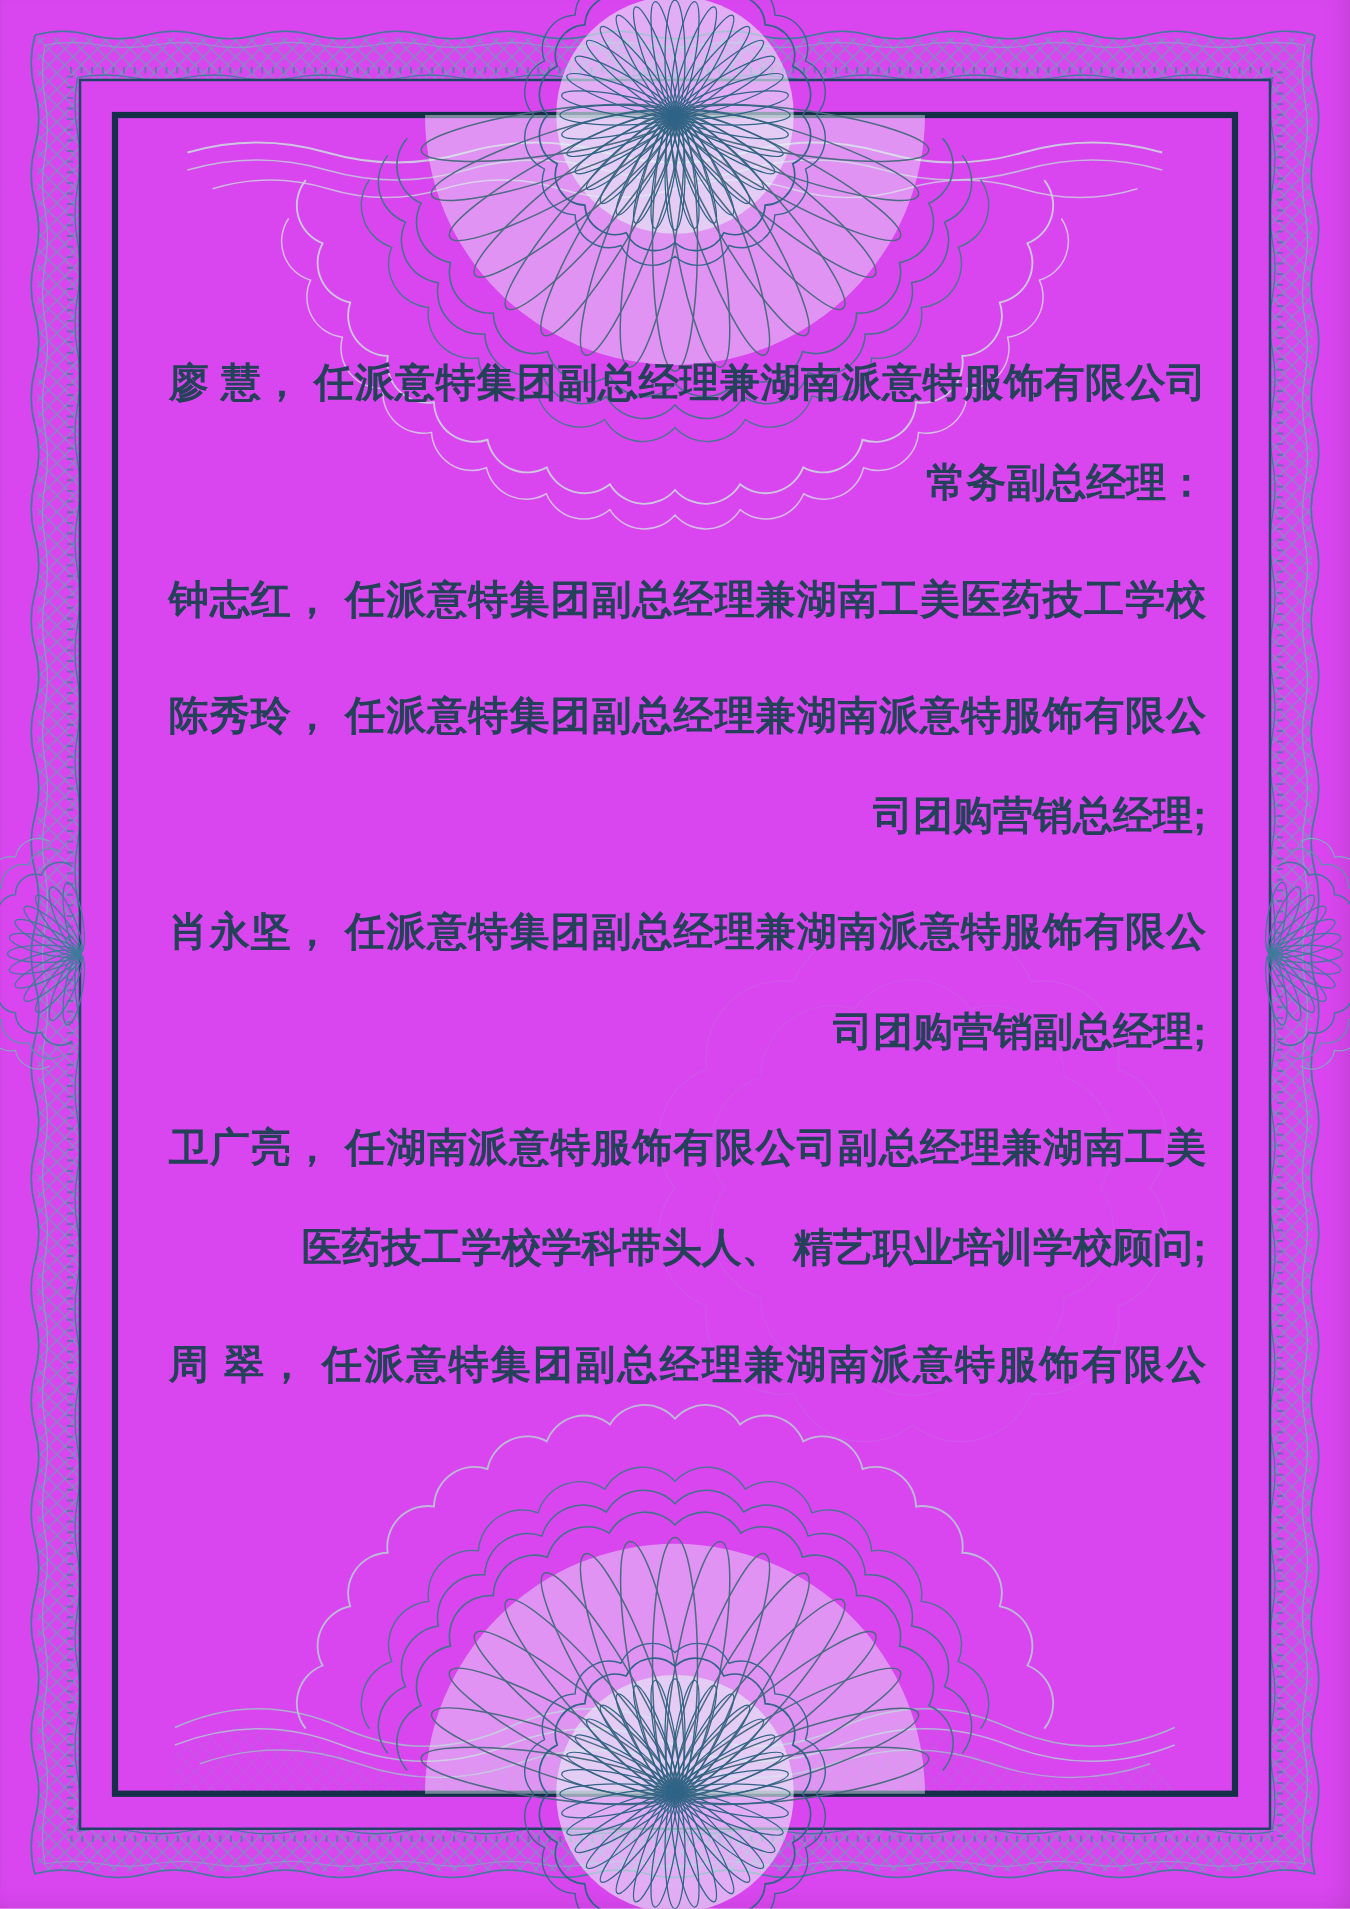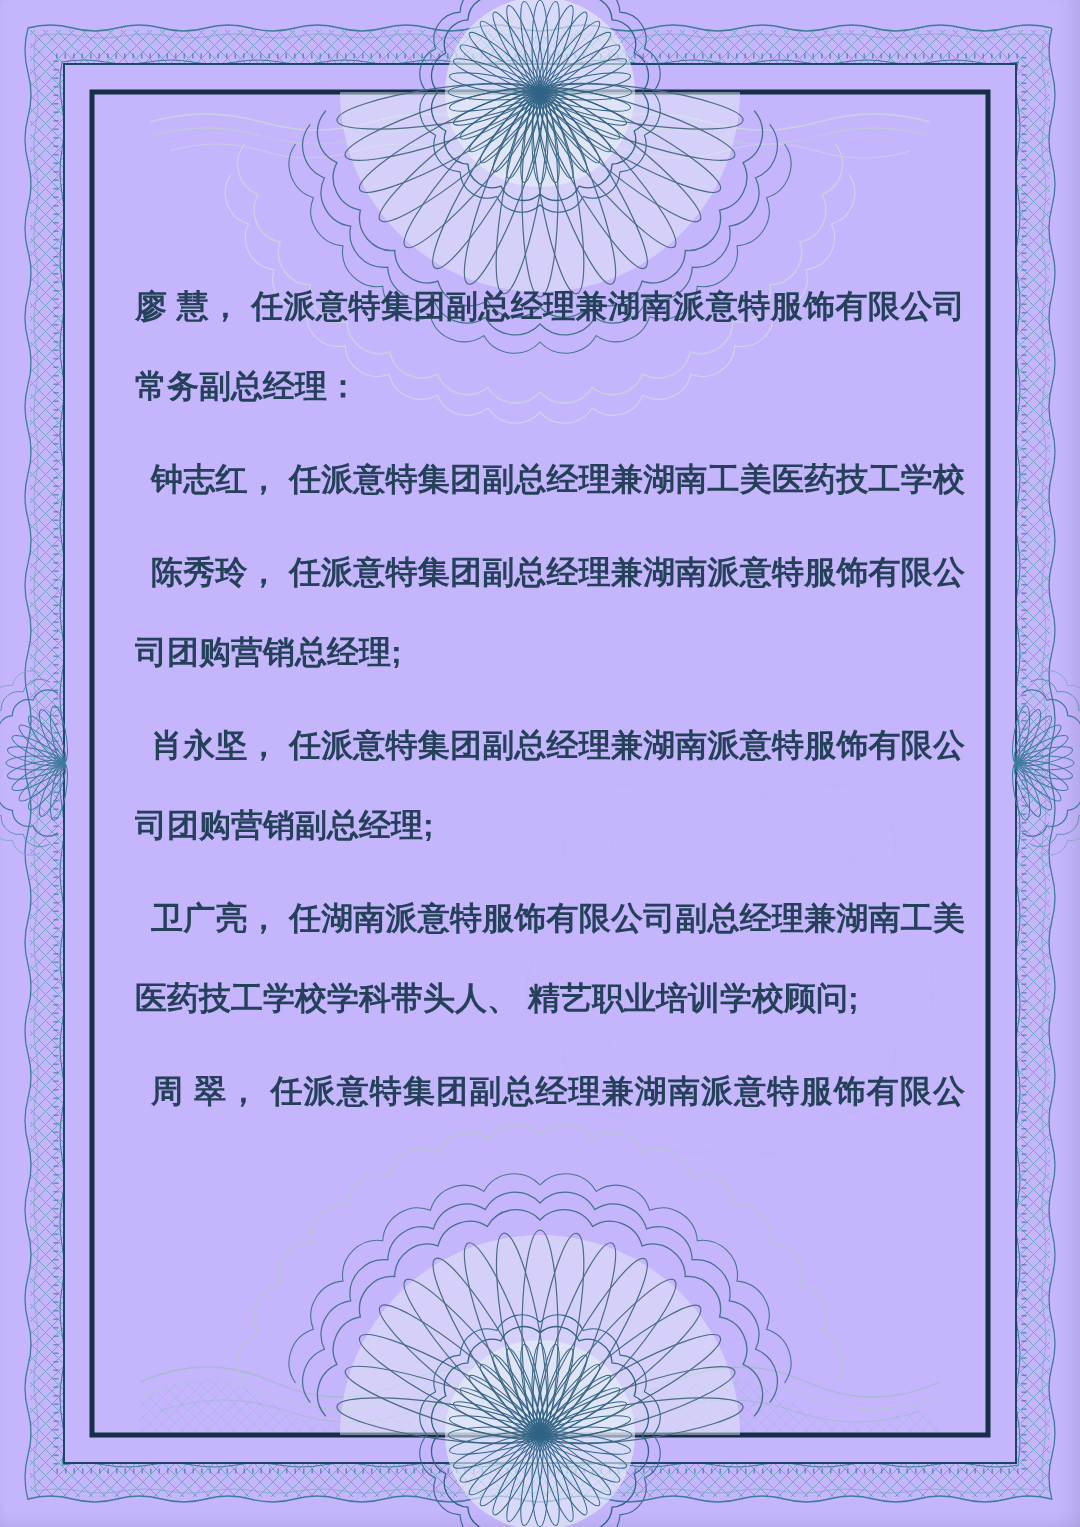--- a/index.html
+++ b/index.html
@@ -1,31 +1,31 @@
 <!DOCTYPE html>
 <html><head>
 <meta charset="utf-8">
 <style>
   html,body{margin:0;padding:0;background:#e9eaec;}
   .page{
     position:relative;width:1080px;height:1527px;margin:0 auto;
-    background:#c4b5fd;overflow:hidden;
+    background:#d946ef;overflow:hidden;
     font-family:"Liberation Sans","DejaVu Sans",sans-serif;
     box-shadow:inset -18px 0 20px -14px rgba(0,0,0,.10),
                inset 0 -16px 18px -13px rgba(0,0,0,.07),
                inset 6px 0 10px -8px rgba(0,0,0,.05);
   }
   #orn{position:absolute;left:0;top:0;}
   .content{
     position:absolute;left:135px;top:266px;width:830px;
     color:#25415a;font-weight:700;font-size:32px;letter-spacing:0;
   }
-  .line{height:80px;line-height:80px;text-align:left;white-space:nowrap;}
+  .line{height:80px;line-height:80px;text-align:right;white-space:nowrap;}
   .line.fill{white-space:normal;text-align:justify;text-align-last:justify;}
-  .line.pstart{margin-top:13px;margin-left:16px;}
+  .line.pstart{margin-top:13px;}
   .name{font-weight:800;}
 </style>
 </head>
 <body>
 
 <div class="page">
 
   <svg id="orn" width="1080" height="1527" viewBox="0 0 1080 1527">
     <defs>
       <pattern id="net" width="13" height="13" patternUnits="userSpaceOnUse">

